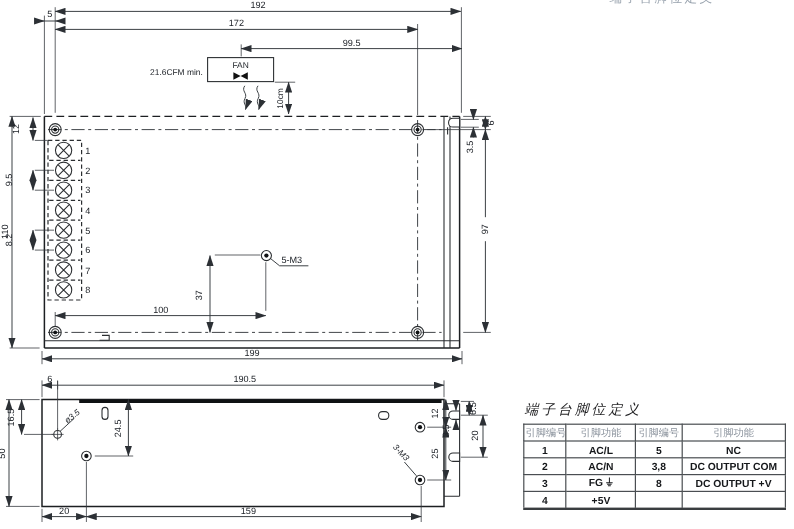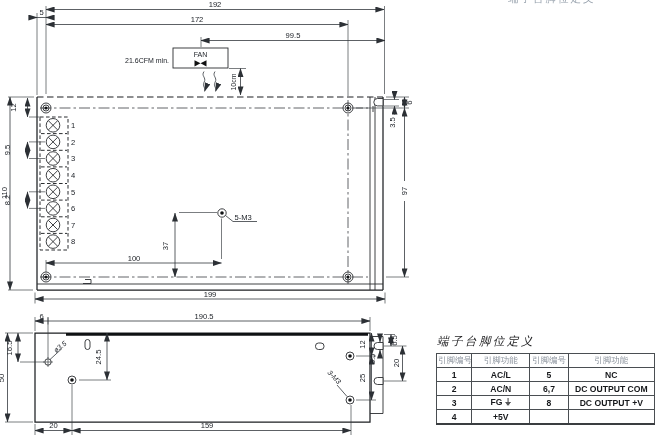--- a/index.html
+++ b/index.html
@@ -351,21 +351,21 @@
       </tr>
       <tr>
         <td>1</td>
         <td>AC/L</td>
         <td>5</td>
         <td>NC</td>
       </tr>
       <tr>
         <td>2</td>
         <td>AC/N</td>
-        <td>6,7</td>
+        <td>3,8</td>
         <td>DC OUTPUT COM</td>
       </tr>
       <tr>
         <td>3</td>
         <td>FG ⏚</td>
         <td>8</td>
         <td>DC OUTPUT +V</td>
       </tr>
       <tr>
         <td>4</td>

